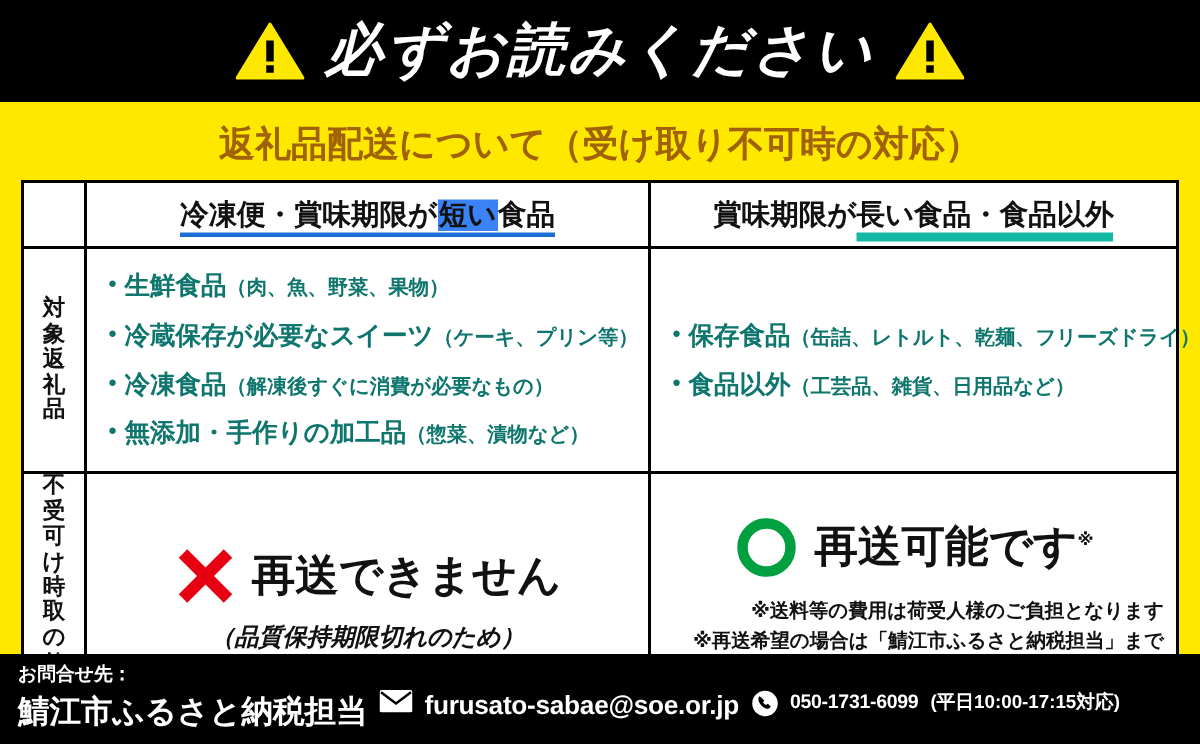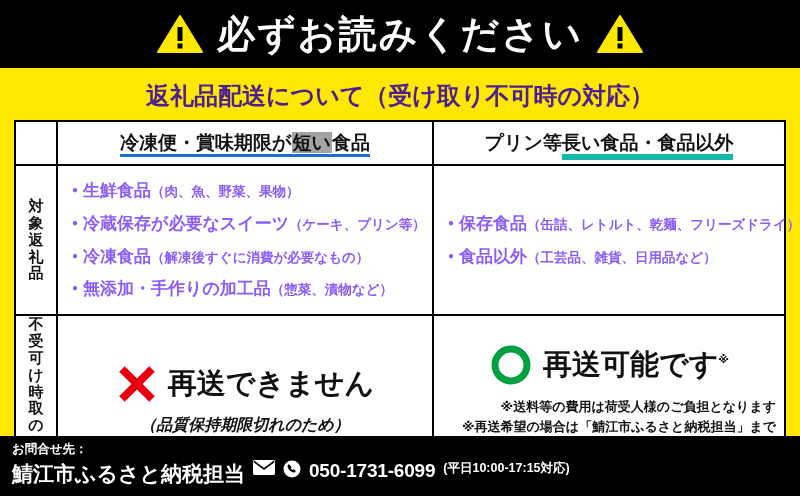--- a/index.html
+++ b/index.html
@@ -29,40 +29,41 @@
     justify-content: center;
     gap: 14px;
   }
   .header-title {
     color: #ffffff;
     font-size: 38px;
     font-weight: bold;
     letter-spacing: 2px;
     line-height: 1;
     white-space: nowrap;
+    font-style: italic;
   }
   .warn-tri {
     position: relative;
     width: 46px;
     height: 40px;
   }
   .warn-tri svg { display: block; }
 
   
   .yellow {
     background: #ffe800;
     padding: 8px 14px 10px 14px;
     height: 372px;
     box-sizing: border-box;
   }
   .subtitle {
     text-align: center;
     font-size: 24px;
     font-weight: bold;
-    color: #4c1d95;
+    color: #a16207;
     letter-spacing: 0px;
     padding: 4px 0 8px 0;
     white-space: nowrap;
   }
 
   
   table.maintable {
     width: 100%;
     border-collapse: collapse;
     background: #ffffff;
@@ -81,39 +82,39 @@
     text-align: center;
     font-size: 19px;
     font-weight: bold;
     height: 42px;
     color: #111;
     white-space: nowrap;
   }
   .u-blue  { border-bottom: 3px solid #1a6fd4; padding-bottom: 1px; }
   .u-green { border-bottom: 6px solid #14b8a6; padding-bottom: 1px; }
   .hl-yellow {
-    background: #a3a3a3;
+    background: #3b82f6;
     padding: 0 1px;
   }
 
   .vlabel {
     text-align: center;
     font-size: 15px;
     font-weight: bold;
     line-height: 1.12;
     color: #111;
     padding: 6px 2px;
   }
   .vlabel span { display: block; }
 
   .bullets {
     padding: 12px 10px 12px 14px;
     font-size: 17px;
     line-height: 1.52;
-    color: #8b5cf6;
+    color: #0f766e;
   }
   .bullets .li {
     font-weight: bold;
     margin: 0 0 7px 0;
     white-space: nowrap;
   }
   .bullets .li:last-child { margin-bottom: 0; }
   .bullets .li::before {
     content: "\25CF";
     font-size: 10px;
@@ -198,21 +199,21 @@
   .footer .f-dept {
     font-size: 21px;
     font-weight: bold;
   }
   .footer .f-mail {
     font-size: 17.5px;
     font-weight: bold;
     letter-spacing: -0.2px;
   }
   .footer .f-tel {
-    font-size: 19px;
+    font-size: 13px;
     font-weight: bold;
     letter-spacing: -0.2px;
   }
   .footer .f-hours {
     font-size: 12.5px;
     font-weight: bold;
   }
   .ico { display: inline-block; vertical-align: middle; }
 </style>
 </head>
@@ -250,21 +251,21 @@
       </colgroup>
       <tbody>
           <tr>
         <td class="hdr-cell"></td>
         <td class="hdr-cell">
           <span class="u-blue">
             <span>冷凍便・賞味期限が</span><span class="hl-yellow">短い</span><span>食品</span>
           </span>
         </td>
         <td class="hdr-cell">
-          <span>プリン等</span><span class="u-green">長い食品・食品以外</span>
+          <span>賞味期限が</span><span class="u-green">長い食品・食品以外</span>
         </td>
       </tr>
 
       <tr>
         <td class="vlabel">
           <span>対</span>
           <span>象</span>
           <span>返</span>
           <span>礼</span>
           <span>品</span>
@@ -337,20 +338,21 @@
   <div class="footer">
     <div class="f-label">お問合せ先：</div>
     <div class="f-main">
       <span class="f-dept">鯖江市ふるさと納税担当</span>
       <span class="ico">
         <svg width="22" height="15" viewBox="0 0 22 15">
           <rect x="0.5" y="0.5" width="21" height="14" rx="1" fill="#ffffff" stroke="#ffffff"></rect>
           <polyline points="1,1.5 11,9 21,1.5" fill="none" stroke="#000000" stroke-width="1.6"></polyline>
         </svg>
       </span>
+      <span class="f-mail">furusato-sabae@soe.or.jp</span>
       <span class="ico">
         <svg width="18" height="18" viewBox="0 0 18 18">
           <circle cx="9" cy="9" r="8.5" fill="#ffffff"></circle>
           <path d="M5.2 4.2 C4.2 5.4 4.4 7.6 6.2 9.8 C8 12 10.2 13 11.6 12.4 L12.9 11 L10.9 9.2 L9.7 10 C9 9.7 8.2 9 7.7 8.2 L8.5 7 L6.6 5 Z" fill="#000000"></path>
         </svg>
       </span>
       <span class="f-tel">050-1731-6099</span>
       <span class="f-hours">(平日10:00-17:15対応)</span>
     </div>
   </div>

